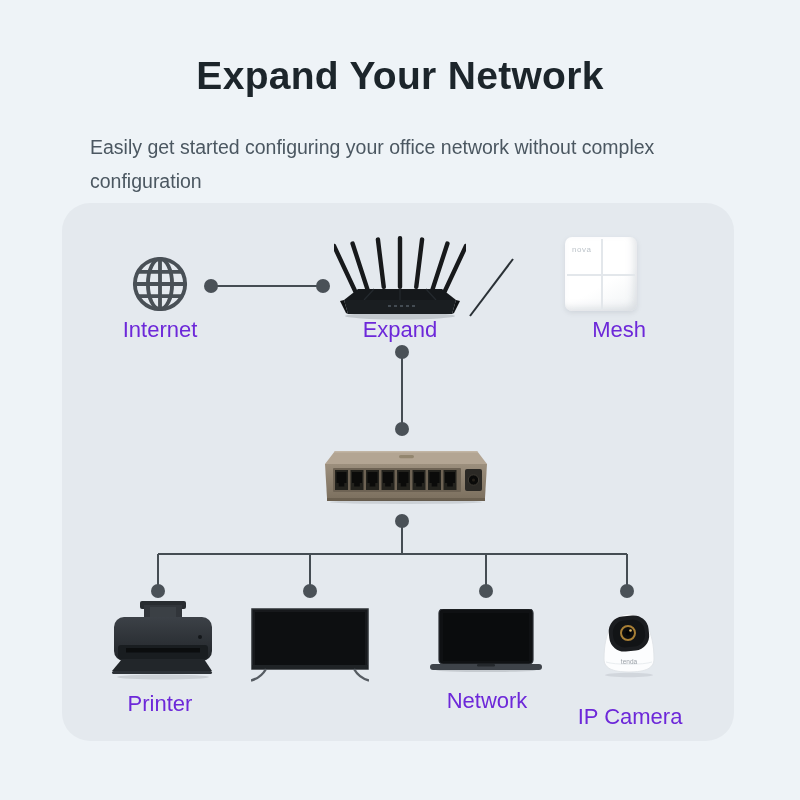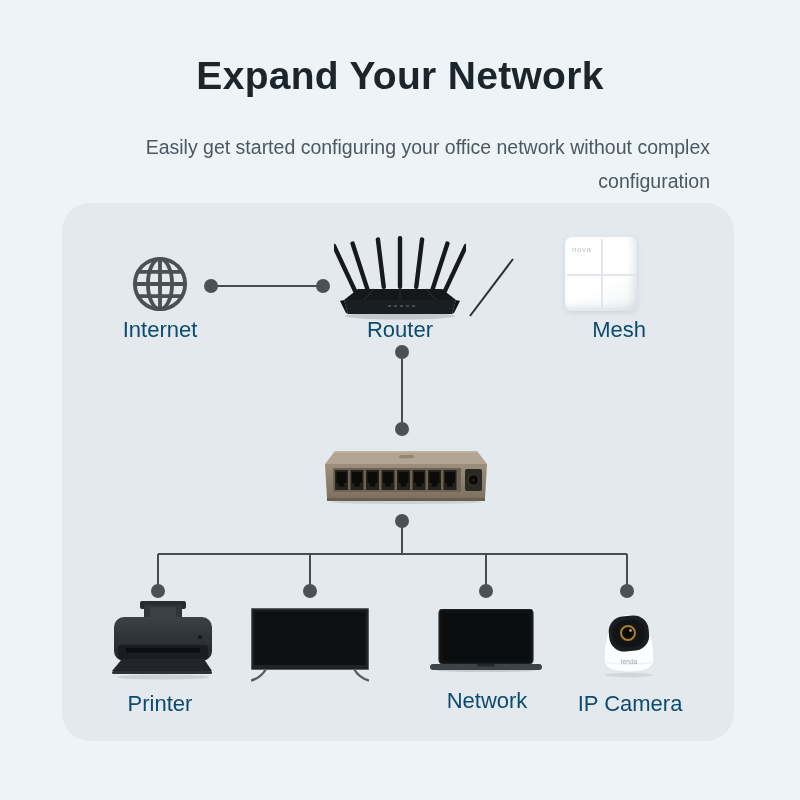--- a/index.html
+++ b/index.html
@@ -6,32 +6,32 @@
   body{
     width:800px;height:800px;position:relative;overflow:hidden;
     background:#eef3f7;
     font-family:"Liberation Sans", sans-serif;
   }
   .page-title{
     position:absolute;top:54px;left:0;width:800px;text-align:center;
     font-size:39px;font-weight:700;color:#1c252b;letter-spacing:.3px;
   }
   .page-subtitle{
-    position:absolute;top:130px;left:90px;width:620px;text-align:right;
+    position:absolute;top:130px;left:90px;width:620px;text-align:left;
     font-size:19.5px;line-height:34px;color:#4b5761;font-weight:400;
   }
   .card{
     position:absolute;left:62px;top:203px;width:672px;height:538px;
     background:#e4e9ee;border-radius:28px;
   }
   .overlay{position:absolute;left:0;top:0;width:672px;height:538px;}
   .node{position:absolute;}
   .node-label{
     position:absolute;width:160px;text-align:center;
-    font-size:22px;color:#0c4a6e;font-weight:500;
+    font-size:22px;color:#6d28d9;font-weight:500;
   }
   
   .globe    {left:69px;  top:52px;  width:58px;  height:58px;}
   .router   {left:272px; top:24px;  width:132px; height:94px;}
   .mesh     {left:467px; top:34px;  width:72px;  height:74px;
              background:linear-gradient(150deg,#ffffff 60%,#f0f3f5);
              border-radius:7px;
              box-shadow:inset -4px -4px 7px rgba(160,170,180,.28), 0 2px 5px rgba(120,130,140,.18);margin-left:36px;}
   .mesh-line-v{position:absolute;left:50%;top:2px;width:2px;height:calc(100% - 4px);background:#e3e7eb;}
   .mesh-line-h{position:absolute;top:50%;left:2px;height:2px;width:calc(100% - 4px);background:#e3e7eb;}
@@ -41,21 +41,21 @@
   .tv       {left:189px; top:404px; width:118px; height:76px;}
   .laptop   {left:368px; top:406px; width:112px; height:63px;}
   .camera   {left:533px; top:398px; width:68px;  height:78px;}
   
   .lbl-internet {left:18px;  top:114px;}
   .lbl-router   {left:258px; top:114px;}
   .lbl-mesh     {left:424px; top:114px;text-align:right;}
   .lbl-printer  {left:18px;  top:488px;}
   .lbl-iptv     {left:168px; top:488px;}
   .lbl-computer {left:345px; top:485px;}
-  .lbl-camera   {left:488px; top:488px;}
+  .lbl-camera   {left:488px; top:501px;}
   svg{display:block;}
 </style>
 </head>
 <body>
 
 <div class="page-title">Expand Your Network</div>
 <div class="page-subtitle">Easily get started configuring your office network without complex configuration</div>
 
 <div class="card">
 
@@ -117,21 +117,21 @@
       <polygon points="126,74 122,73 118,87 120,86" fill="#101315"></polygon>
       <g fill="#434b52">
         <rect x="54" y="78" width="3" height="2"></rect>
         <rect x="60" y="78" width="3" height="2"></rect>
         <rect x="66" y="78" width="3" height="2"></rect>
         <rect x="72" y="78" width="3" height="2"></rect>
         <rect x="78" y="78" width="3" height="2"></rect>
       </g>
     </svg>
   </div>
-  <div class="node-label lbl-router">Router</div>
+  <div class="node-label lbl-router">Expand</div>
 
   <div class="node mesh">
     <div class="mesh-line-v"></div>
     <div class="mesh-line-h"></div>
     <span class="mesh-logo">nova</span>
   </div>
   <div class="node-label lbl-mesh">Mesh</div>
 
   <div class="node switch">
     <svg viewBox="0 0 174 59" width="174" height="59">

